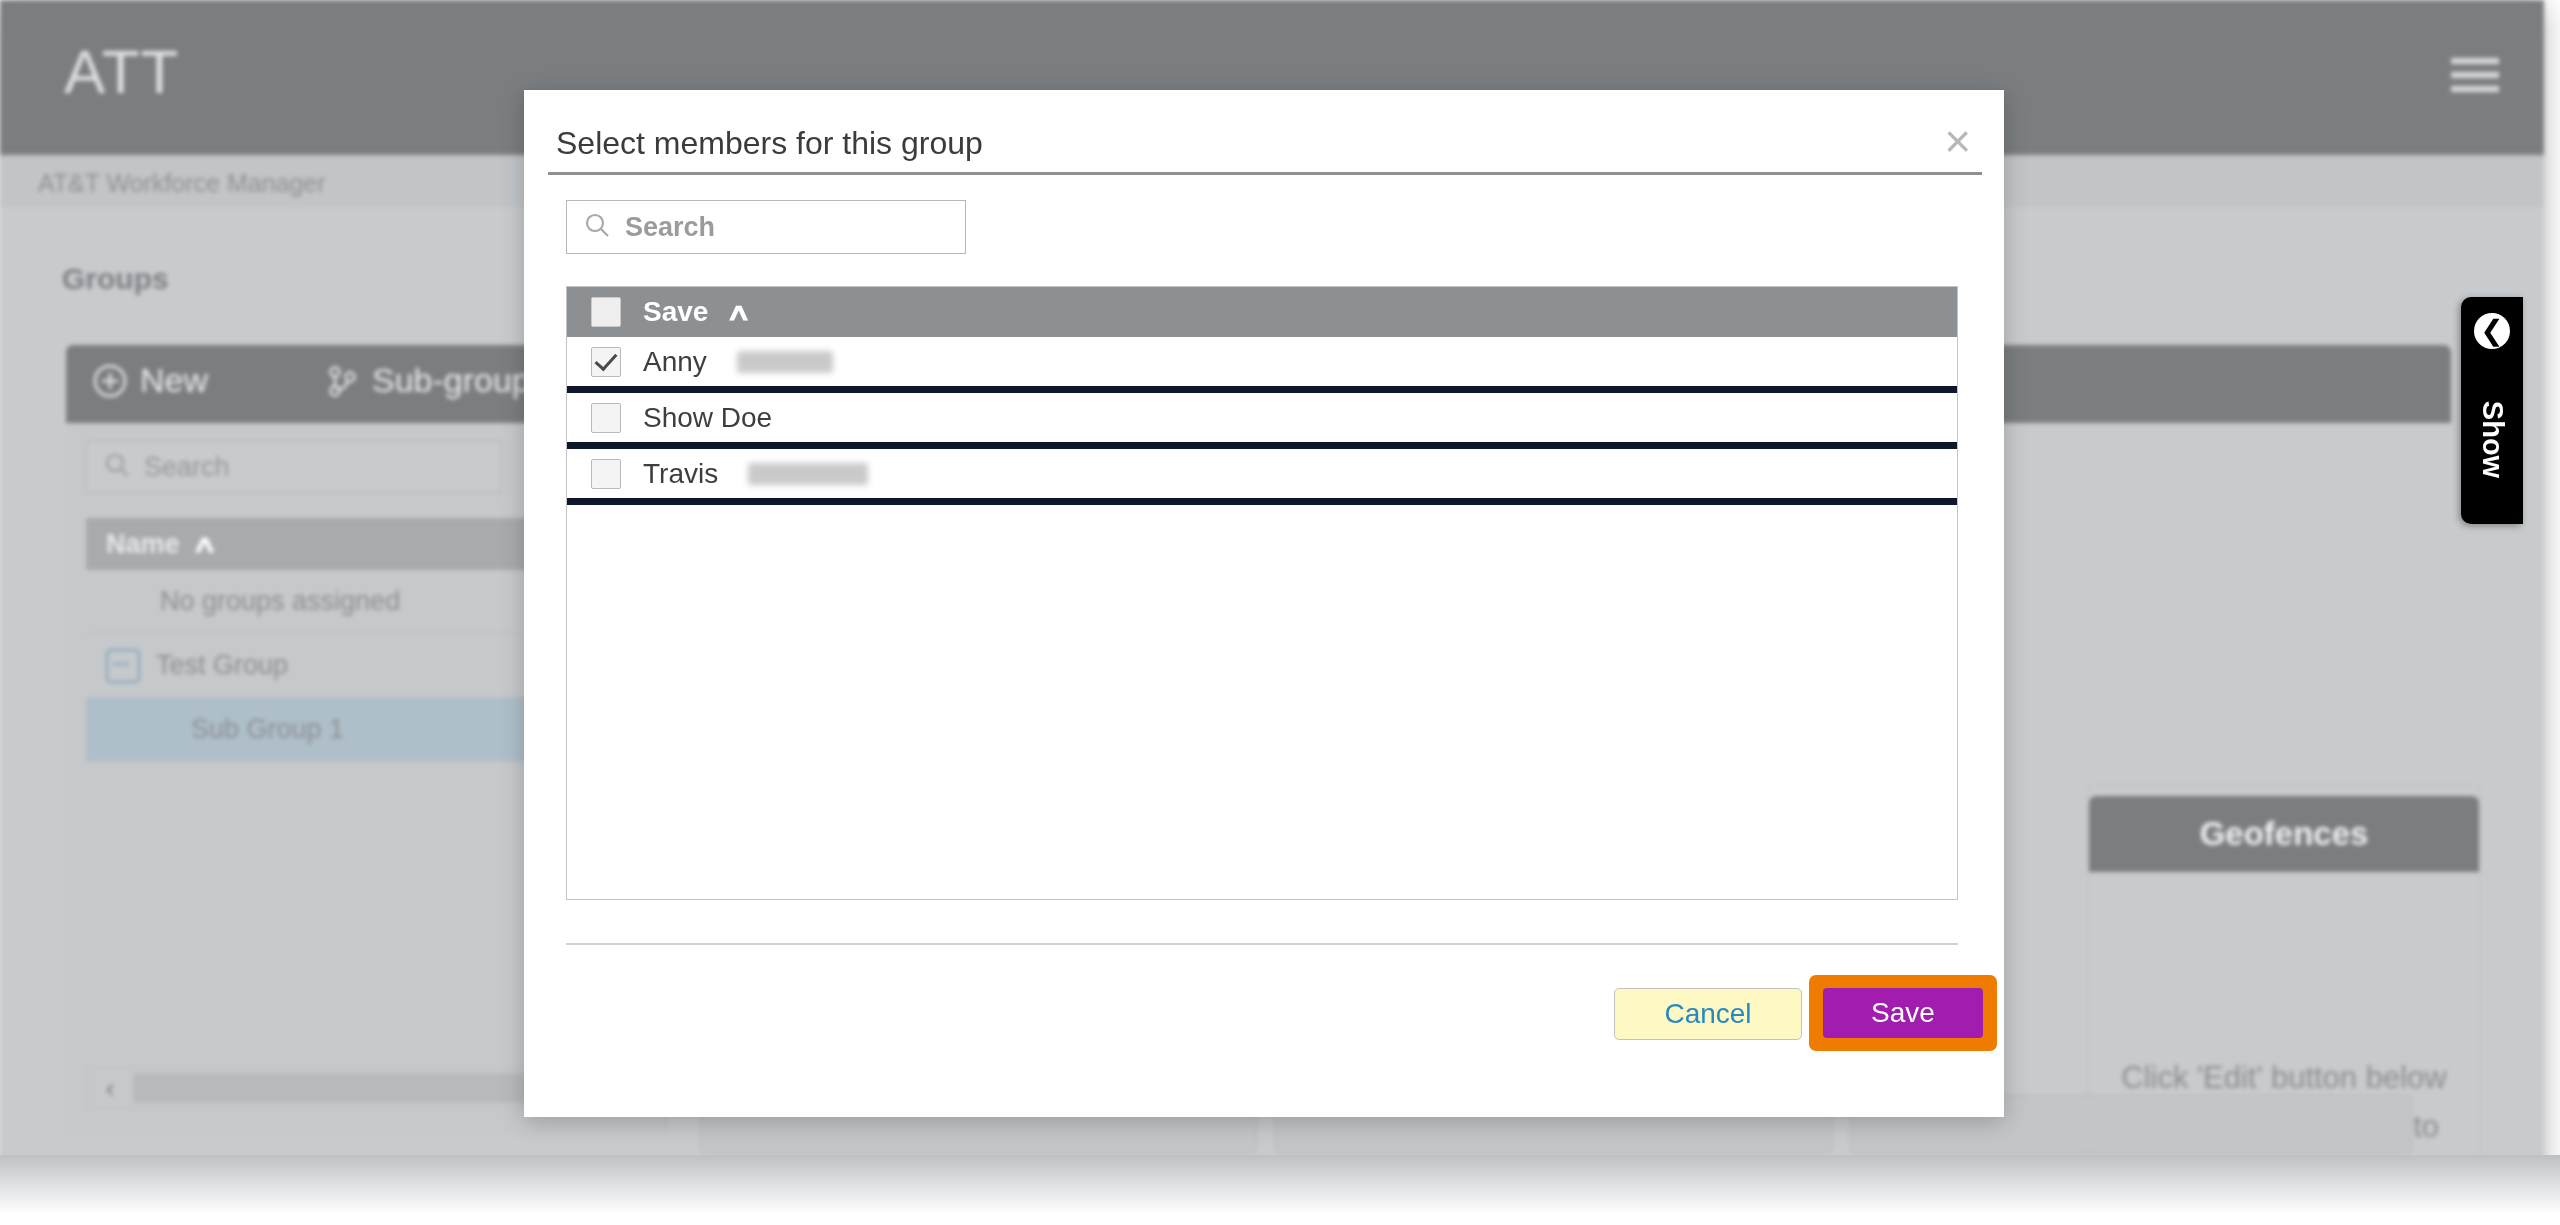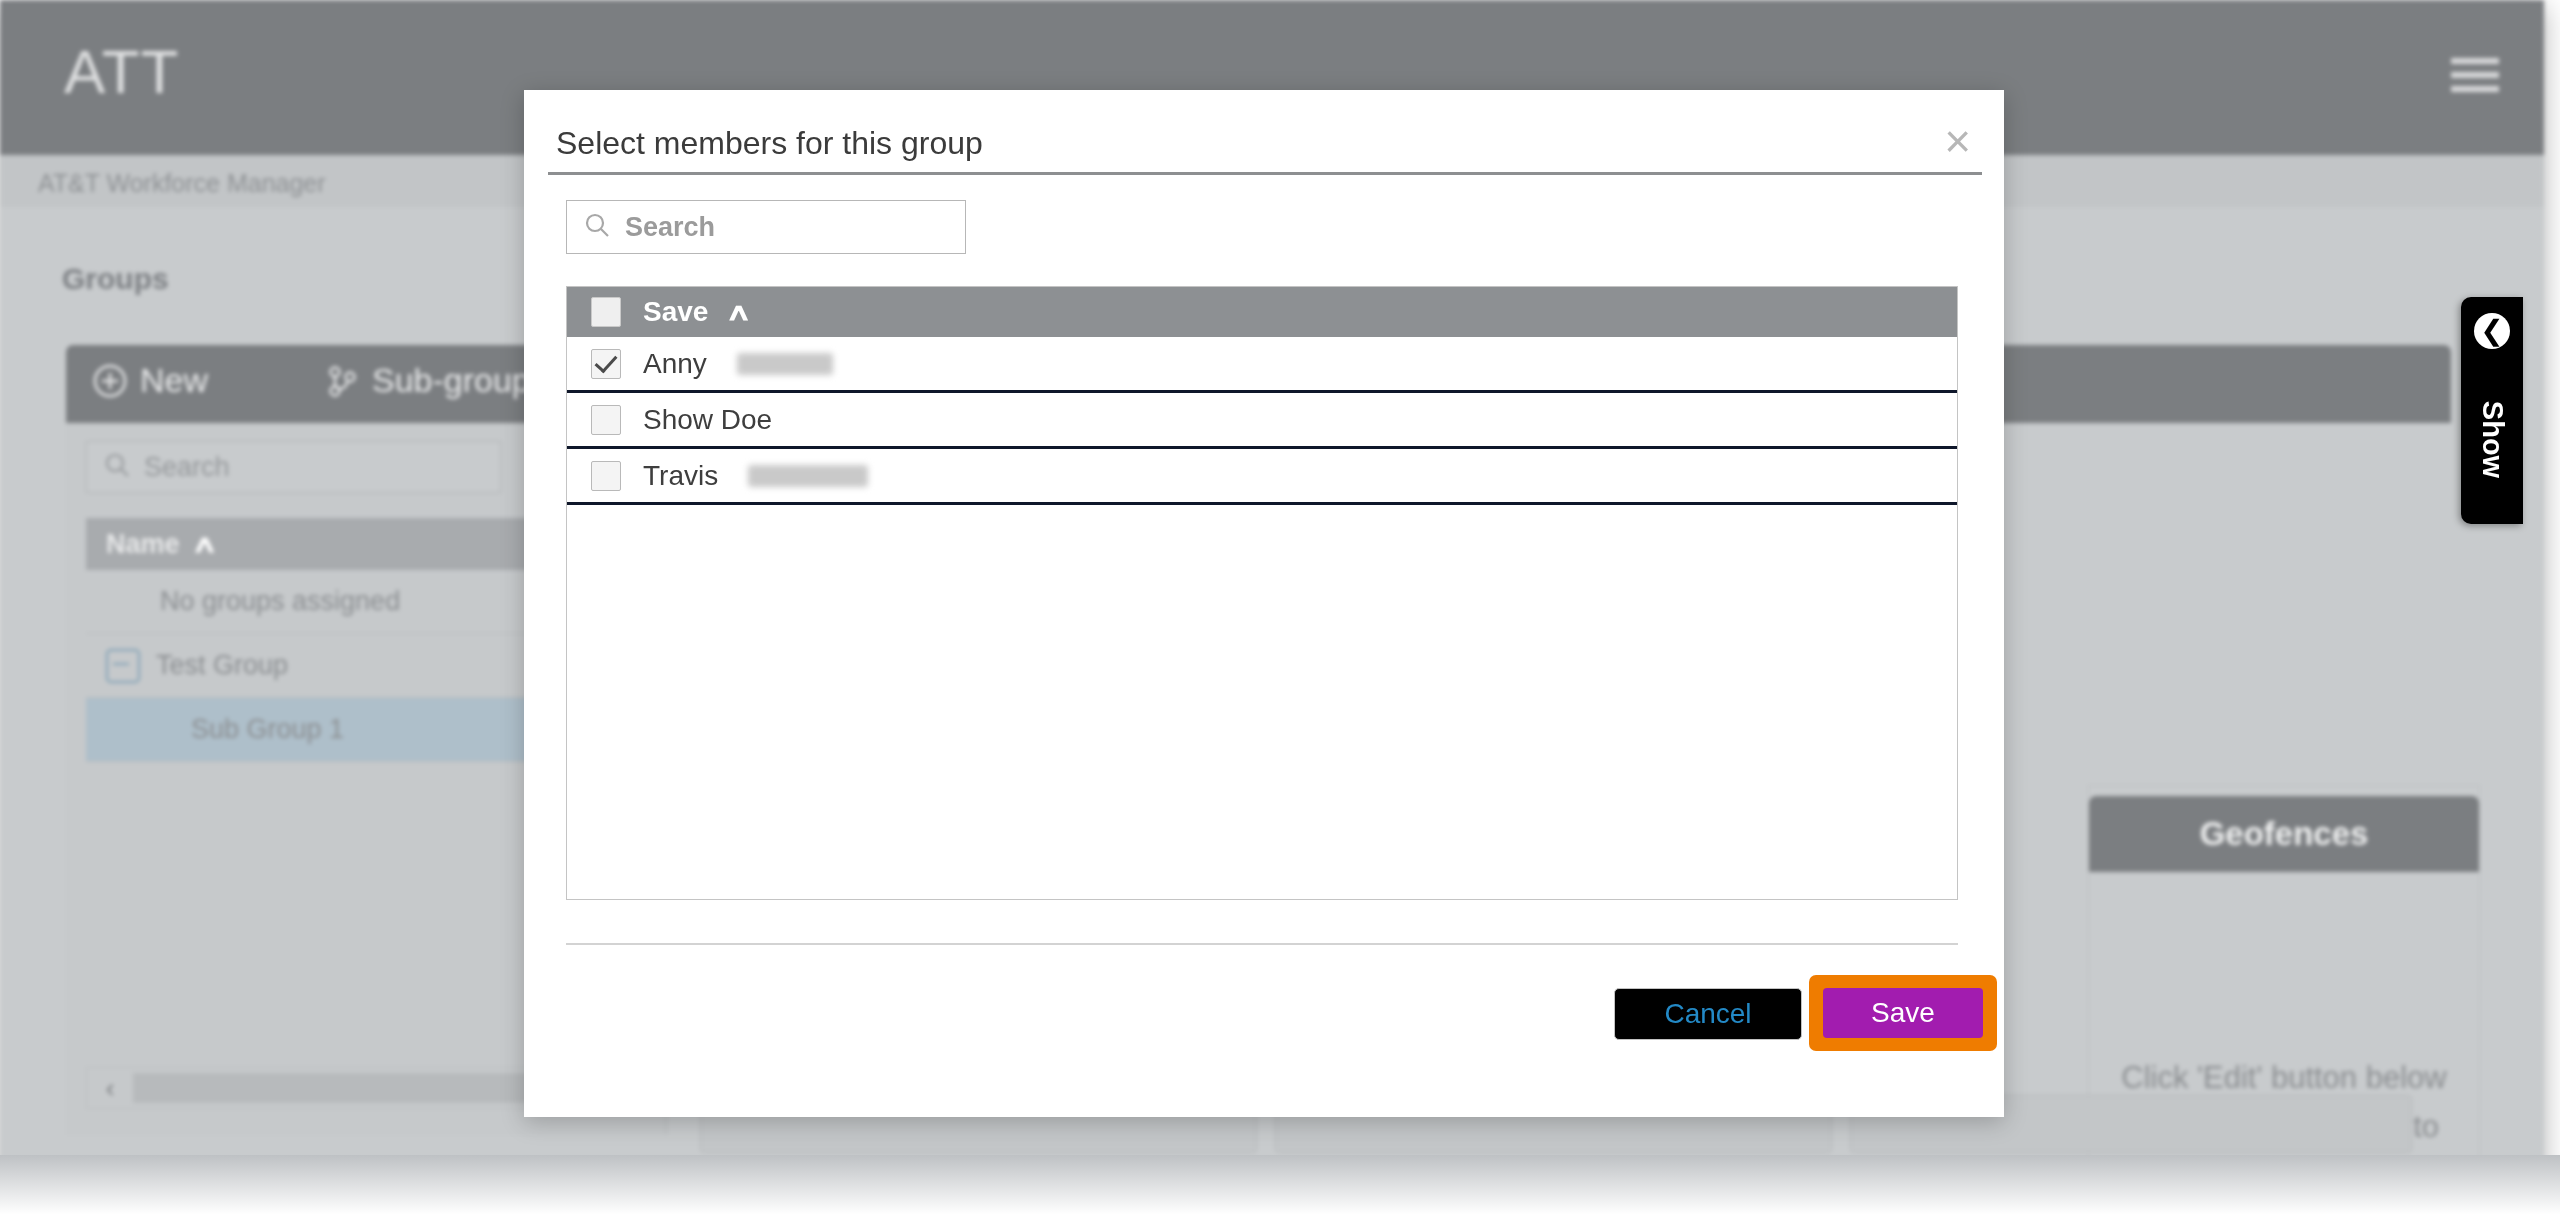--- a/index.html
+++ b/index.html
@@ -380,21 +380,21 @@
     font-size: 28px;
     font-weight: bold;
     box-sizing: border-box;
   }
   .list-row {
     height: 56px;
     display: flex;
     align-items: center;
     padding-left: 24px;
     gap: 22px;
-    border-bottom: 3px solid #0f172a;
+    border-bottom: 7px solid #0f172a;
     box-sizing: border-box;
     font-size: 28px;
     color: #3e3e3e;
   }
   .cbx {
     width: 28px;
     height: 28px;
     border: 1px solid #b9b9b9;
     background: #f4f4f4;
     border-radius: 2px;
@@ -441,21 +441,21 @@
     background: #d3d3d3;
   }
   .btn-cancel {
     position: absolute;
     left: 1090px;
     top: 898px;
     width: 188px;
     height: 52px;
     border: 1px solid #c2c2c2;
     border-radius: 5px;
-    background: #000000;
+    background: #fef9c3;
     color: #2389c6;
     font-size: 28px;
     display: flex;
     align-items: center;
     justify-content: center;
     box-sizing: border-box;
   }
   .save-highlight {
     position: absolute;
     left: 1285px;

